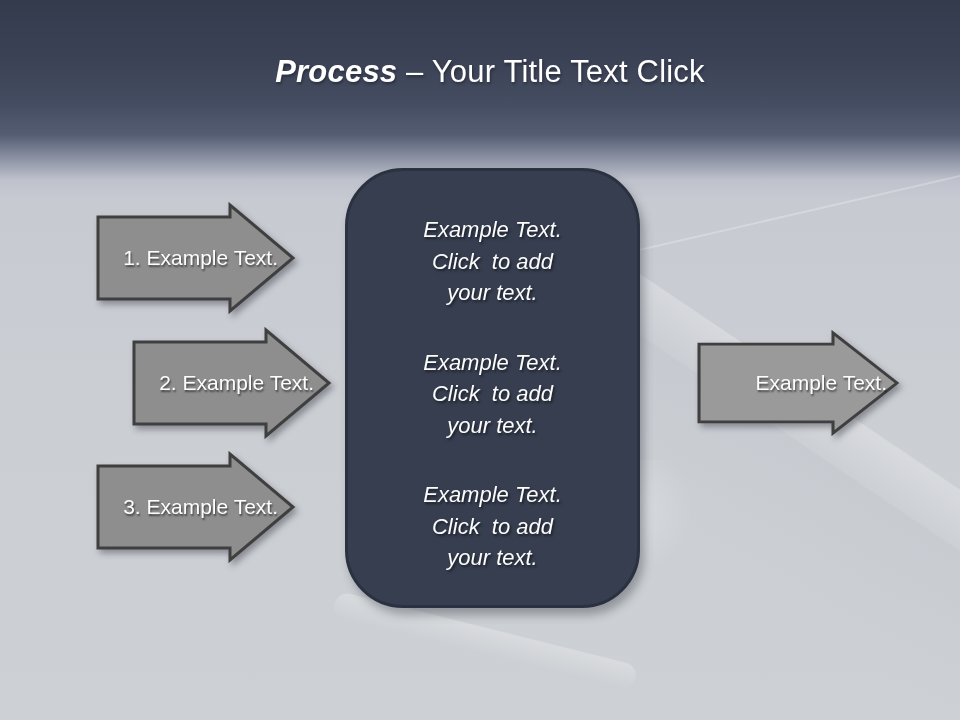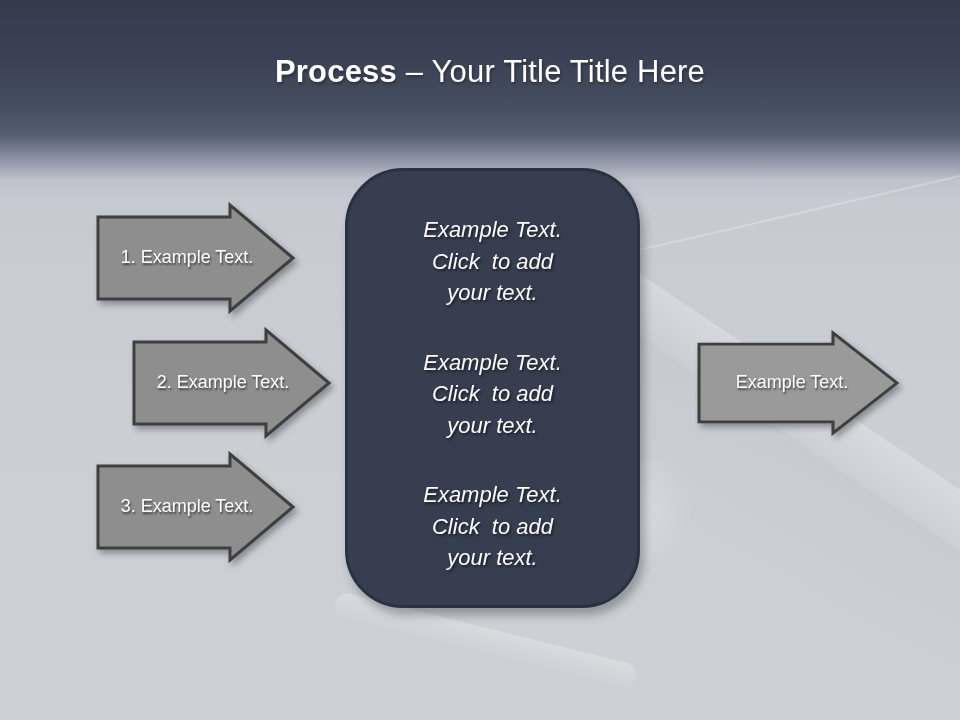--- a/index.html
+++ b/index.html
@@ -43,31 +43,31 @@
 
   
   .title{
     position:absolute;left:0;top:52px;width:960px;
     text-align:center;color:#ffffff;font-size:31px;line-height:40px;
     text-shadow:1px 2px 3px rgba(0,0,0,0.35);
     transform:translateX(10px);
     letter-spacing:0.2px;
     white-space:pre;
   }
-  .title .bold{font-weight:700;}
+  .title .bold{font-weight:700;font-style:italic;}
   .title .rest{font-weight:400;}
 
   
   .arrow{position:absolute;width:200px;height:112px;}
   .arrow svg{position:absolute;left:0;top:0;
     filter:drop-shadow(3px 4px 3px rgba(55,58,68,0.45));}
   .arrow .label{
     position:absolute;left:0;top:50%;transform:translateY(-52%);
-    width:182px;text-align:center;
-    color:#fdfdfd;font-size:18px;
+    width:182px;text-align:right;
+    color:#fdfdfd;font-size:21px;
     text-shadow:1px 2px 2px rgba(0,0,0,0.55);
     white-space:nowrap;
   }
   .arrow-1{left:96px;top:202px;}
   .arrow-2{left:96px;top:327px;margin-left:36px;}
   .arrow-3{left:96px;top:451px;padding-left:40px;}
   .arrow-right{left:697px;top:330px;width:203px;height:106px;}
   .arrow-right .label{width:190px;}
 
   
@@ -91,21 +91,21 @@
 <div class="slide">
 
   <div class="bg-art">
     <div class="band1"></div>
     <div class="band2"></div>
     <div class="hairline"></div>
     <div class="pen"></div>
     <div class="hinge"></div>
   </div>
 
-  <div class="title"><span class="bold">Process</span><span class="rest"> – Your Title Title Here</span></div>
+  <div class="title"><span class="bold">Process</span><span class="rest"> – Your Title Text Click</span></div>
 
   <div class="arrow arrow-1">
     <svg width="200" height="112" viewBox="0 0 200 112">
       <polygon points="2,15 134,15 134,3 197,56 134,109 134,97 2,97" fill="#8e8e8e" stroke="#3f3f3f" stroke-width="3" stroke-linejoin="miter"></polygon>
     </svg>
     <span class="label">1. Example Text.</span>
   </div>
 
   <div class="arrow arrow-2">
     <svg width="200" height="112" viewBox="0 0 200 112">

